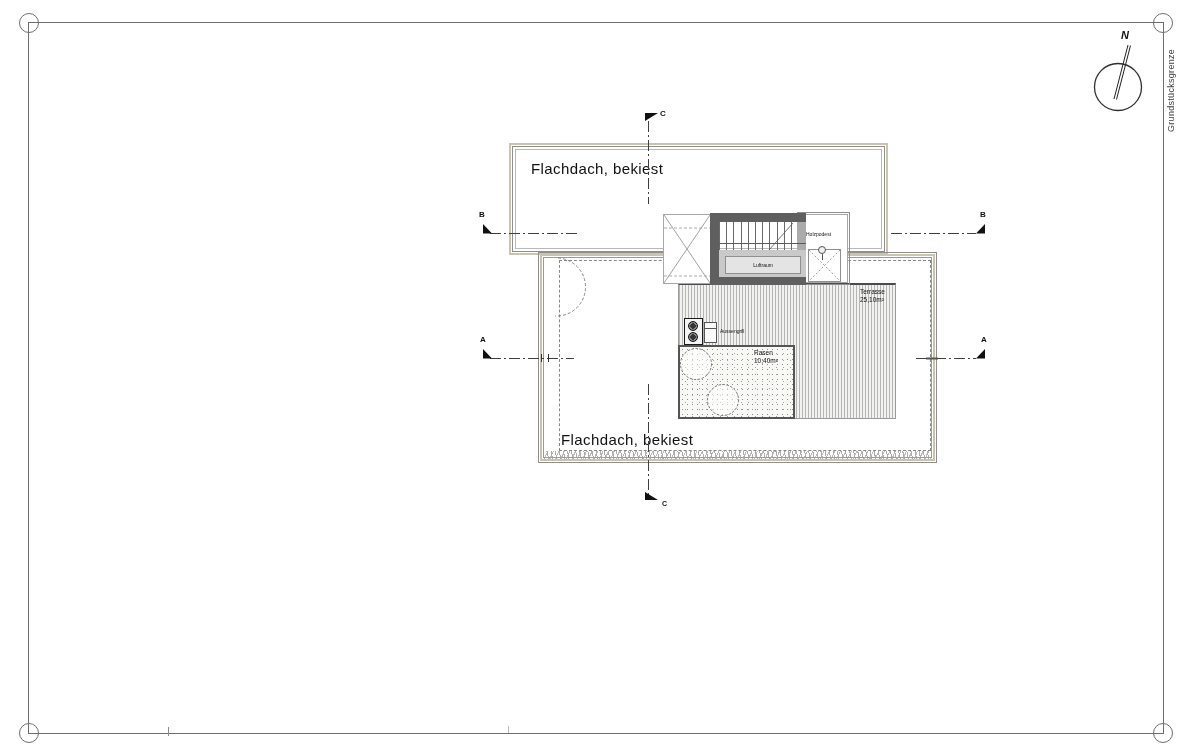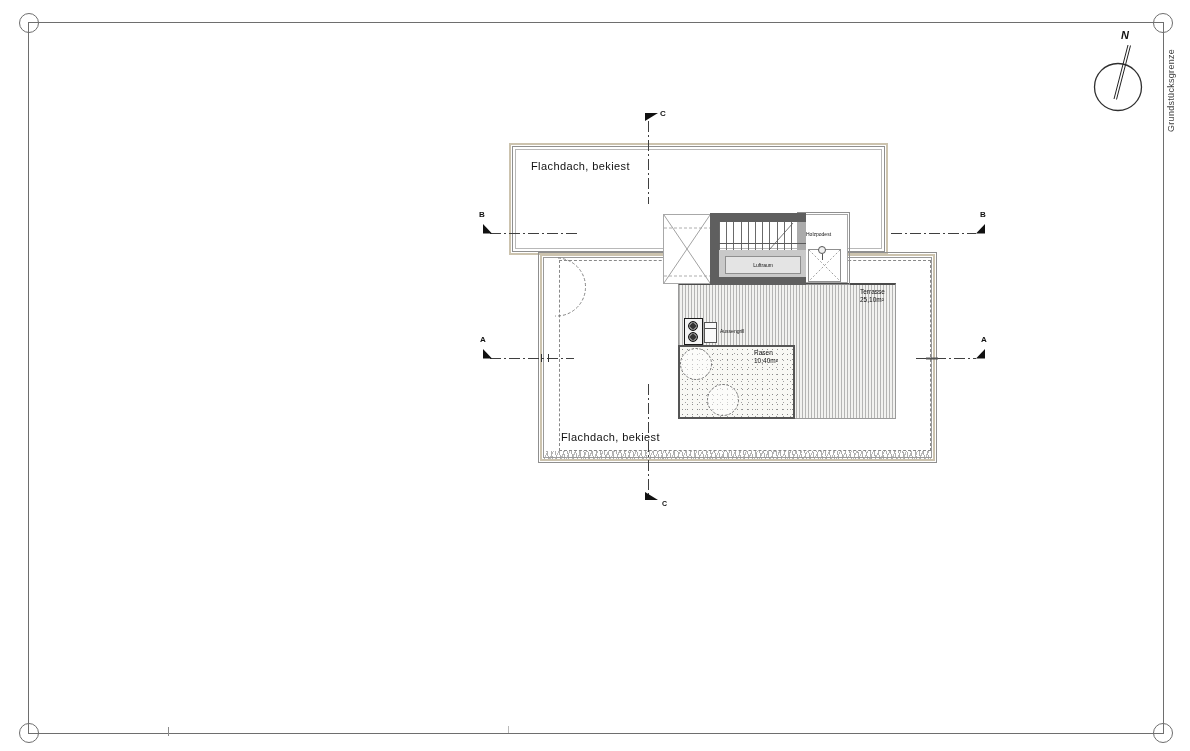--- a/index.html
+++ b/index.html
@@ -19,21 +19,21 @@
   
   .north-label{left:1121px;top:29px;font-size:11px;font-weight:bold;font-style:italic;color:#111;}
   
   .roof-outer{box-sizing:border-box;}
   .upper-roof{left:509px;top:143px;width:379px;height:112px;border:2px solid #ccc3ae;}
   .roof-mid{position:absolute;inset:1px;border:1px solid #8f8f8f;}
   .roof-inner{position:absolute;inset:2px;border:1px solid #b8b8b8;background:#fff;}
   .lower-roof{left:538px;top:252px;width:399px;height:211px;border:1px solid #8f8f8f;}
   .lower-tan{position:absolute;inset:1px;border:2px solid #ccc3ae;}
   .lower-inner{position:absolute;inset:1px;border:1px solid #9a9a9a;background:#fff;}
-  .roof-label{font-size:11px;letter-spacing:.4px;color:#111;white-space:nowrap;}
+  .roof-label{font-size:15px;letter-spacing:.4px;color:#111;white-space:nowrap;}
   .dashed-inset{left:20px;top:7px;width:370px;height:189px;border:1px dashed #888;}
   .gravel-band{left:5px;right:5px;bottom:3px;height:8px;
     background-image:
       repeating-linear-gradient(78deg,#9a9a9a 0 1px,transparent 1px 4px),
       repeating-linear-gradient(-65deg,#ababab 0 1px,transparent 1px 5px);
     opacity:.8;}
   
   .terrace{left:678px;top:283px;width:218px;height:136px;box-sizing:border-box;
     border:1px solid #9a9a9a;border-top:2.5px solid #4a4a4a;
     background-color:#f2f2f0;

